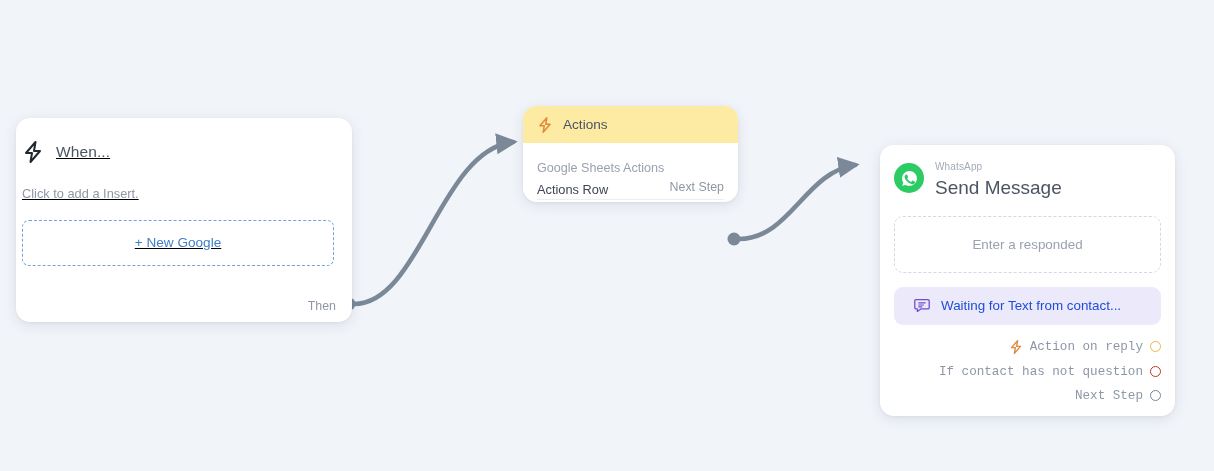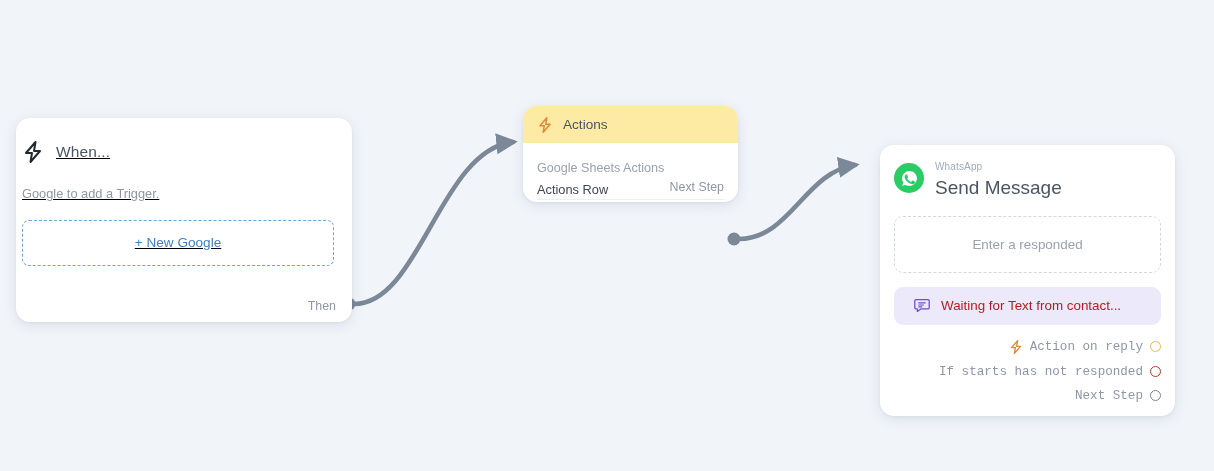--- a/index.html
+++ b/index.html
@@ -133,21 +133,21 @@
   .question-ph { font-size: 13.4px; color: #9aa2af; }
   #waiting-chip {
     margin-top: 14px;
     height: 38px;
     background: #ece9fb;
     border-radius: 9px;
     display: flex; align-items: center; gap: 10px;
     padding: 0 19px;
     cursor: pointer;
   }
-  .chip-text { font-size: 13.4px; color: #b91c1c; }
+  .chip-text { font-size: 13.4px; color: #1d4ed8; }
 
   .out-row {
     display: flex; align-items: center; justify-content: flex-end;
     gap: 7px;
     margin-top: 10px;
     cursor: pointer;
     font-family: Liberation Mono, monospace;
   }
   .out-label { font-size: 12.6px; color: #8e97a6; }
   .out-dot {
@@ -187,21 +187,21 @@
 
   <div class="card" id="trigger-card">
     <div class="trigger-head">
       <svg class="bolt" width="22" height="24" viewBox="0 0 22 24">
         <path d="M13.5 2 L4 13 L10 13 L8.5 22 L18 11 L12 11 Z" fill="none" stroke="#23272e" stroke-width="2" stroke-linejoin="round" stroke-linecap="round"></path>
       </svg>
       <div class="trigger-title">When...</div>
     </div>
 
     <div class="trigger-desc">
-      <span>Google to add a Trigger.</span>
+      <span>Click to add a Insert.</span>
     </div>
 
     <div id="new-trigger-btn">
       <span>+ New Google</span>
     </div>
 
     <div class="card-foot">Then</div>
   </div>
 
   <div class="card" id="actions-card">
@@ -249,21 +249,21 @@
 
     <div class="out-row first">
       <svg class="bolt" width="14" height="16" viewBox="0 0 22 24">
         <path d="M13.5 2 L4 13 L10 13 L8.5 22 L18 11 L12 11 Z" fill="none" stroke="#e08a3c" stroke-width="2.2" stroke-linejoin="round" stroke-linecap="round"></path>
       </svg>
       <span class="out-label">Action on reply</span>
       <span class="out-dot amber"></span>
     </div>
 
     <div class="out-row">
-      <span class="out-label">If starts has not responded</span>
+      <span class="out-label">If contact has not question</span>
       <span class="out-dot red"></span>
     </div>
 
     <div class="out-row">
       <span class="out-label">Next Step</span>
       <span class="out-dot slate"></span>
     </div>
   </div>
 
 </div>

